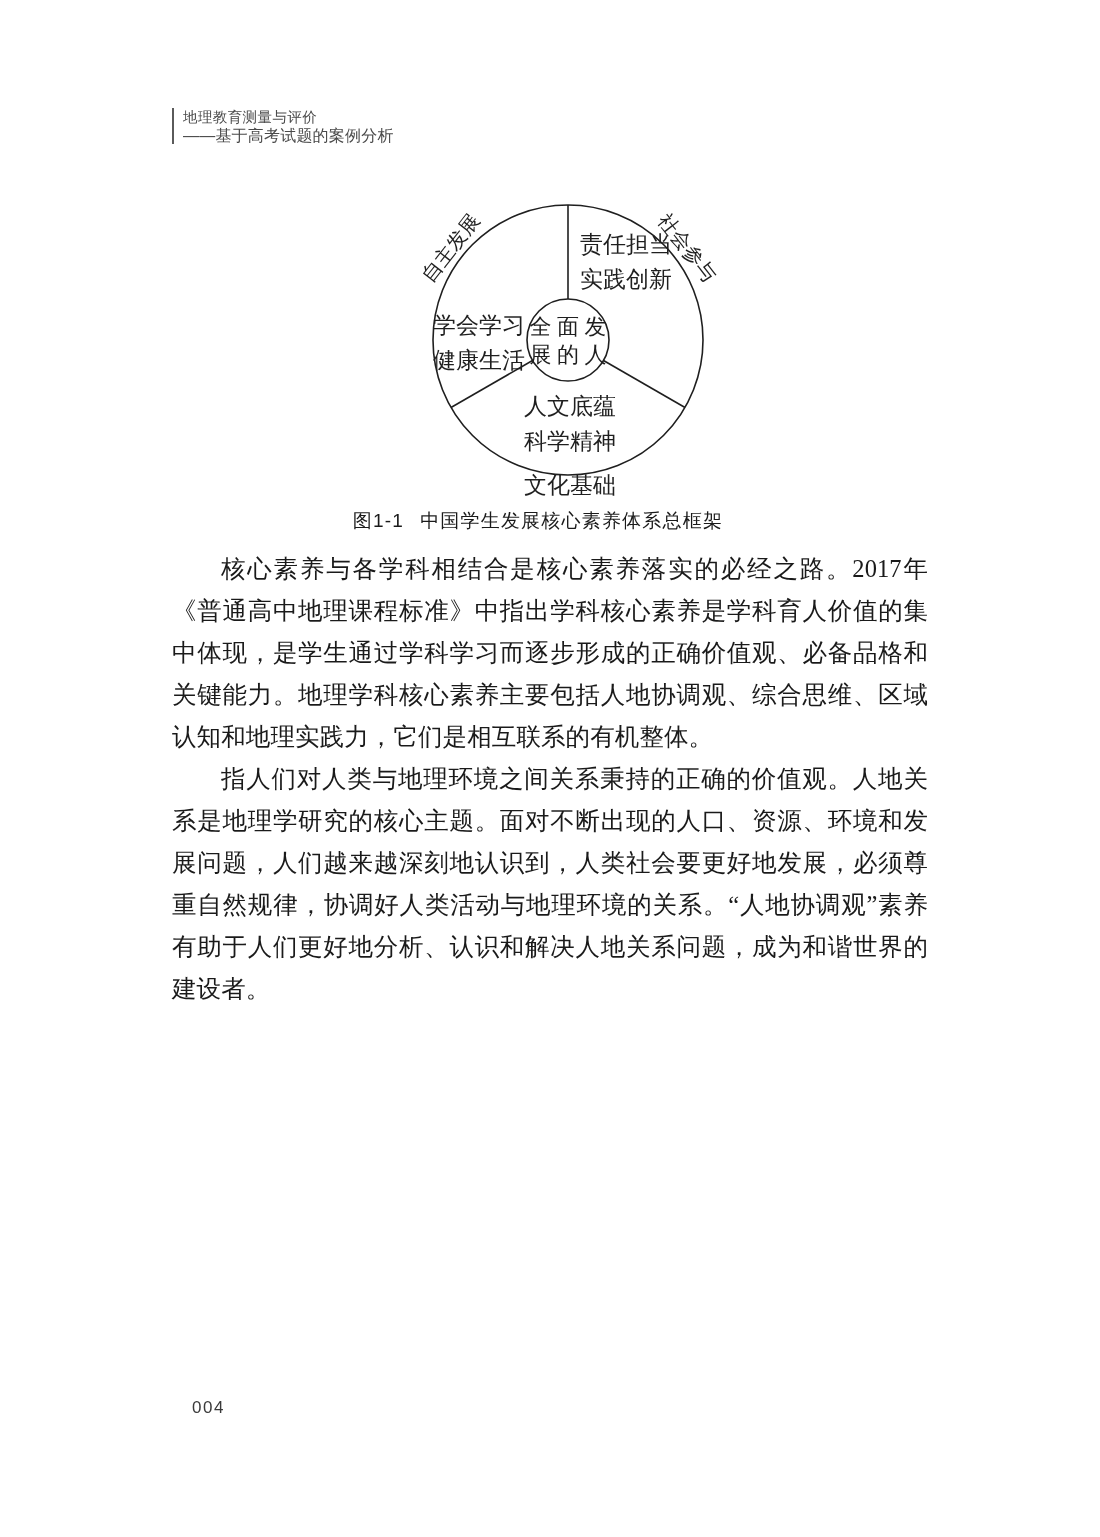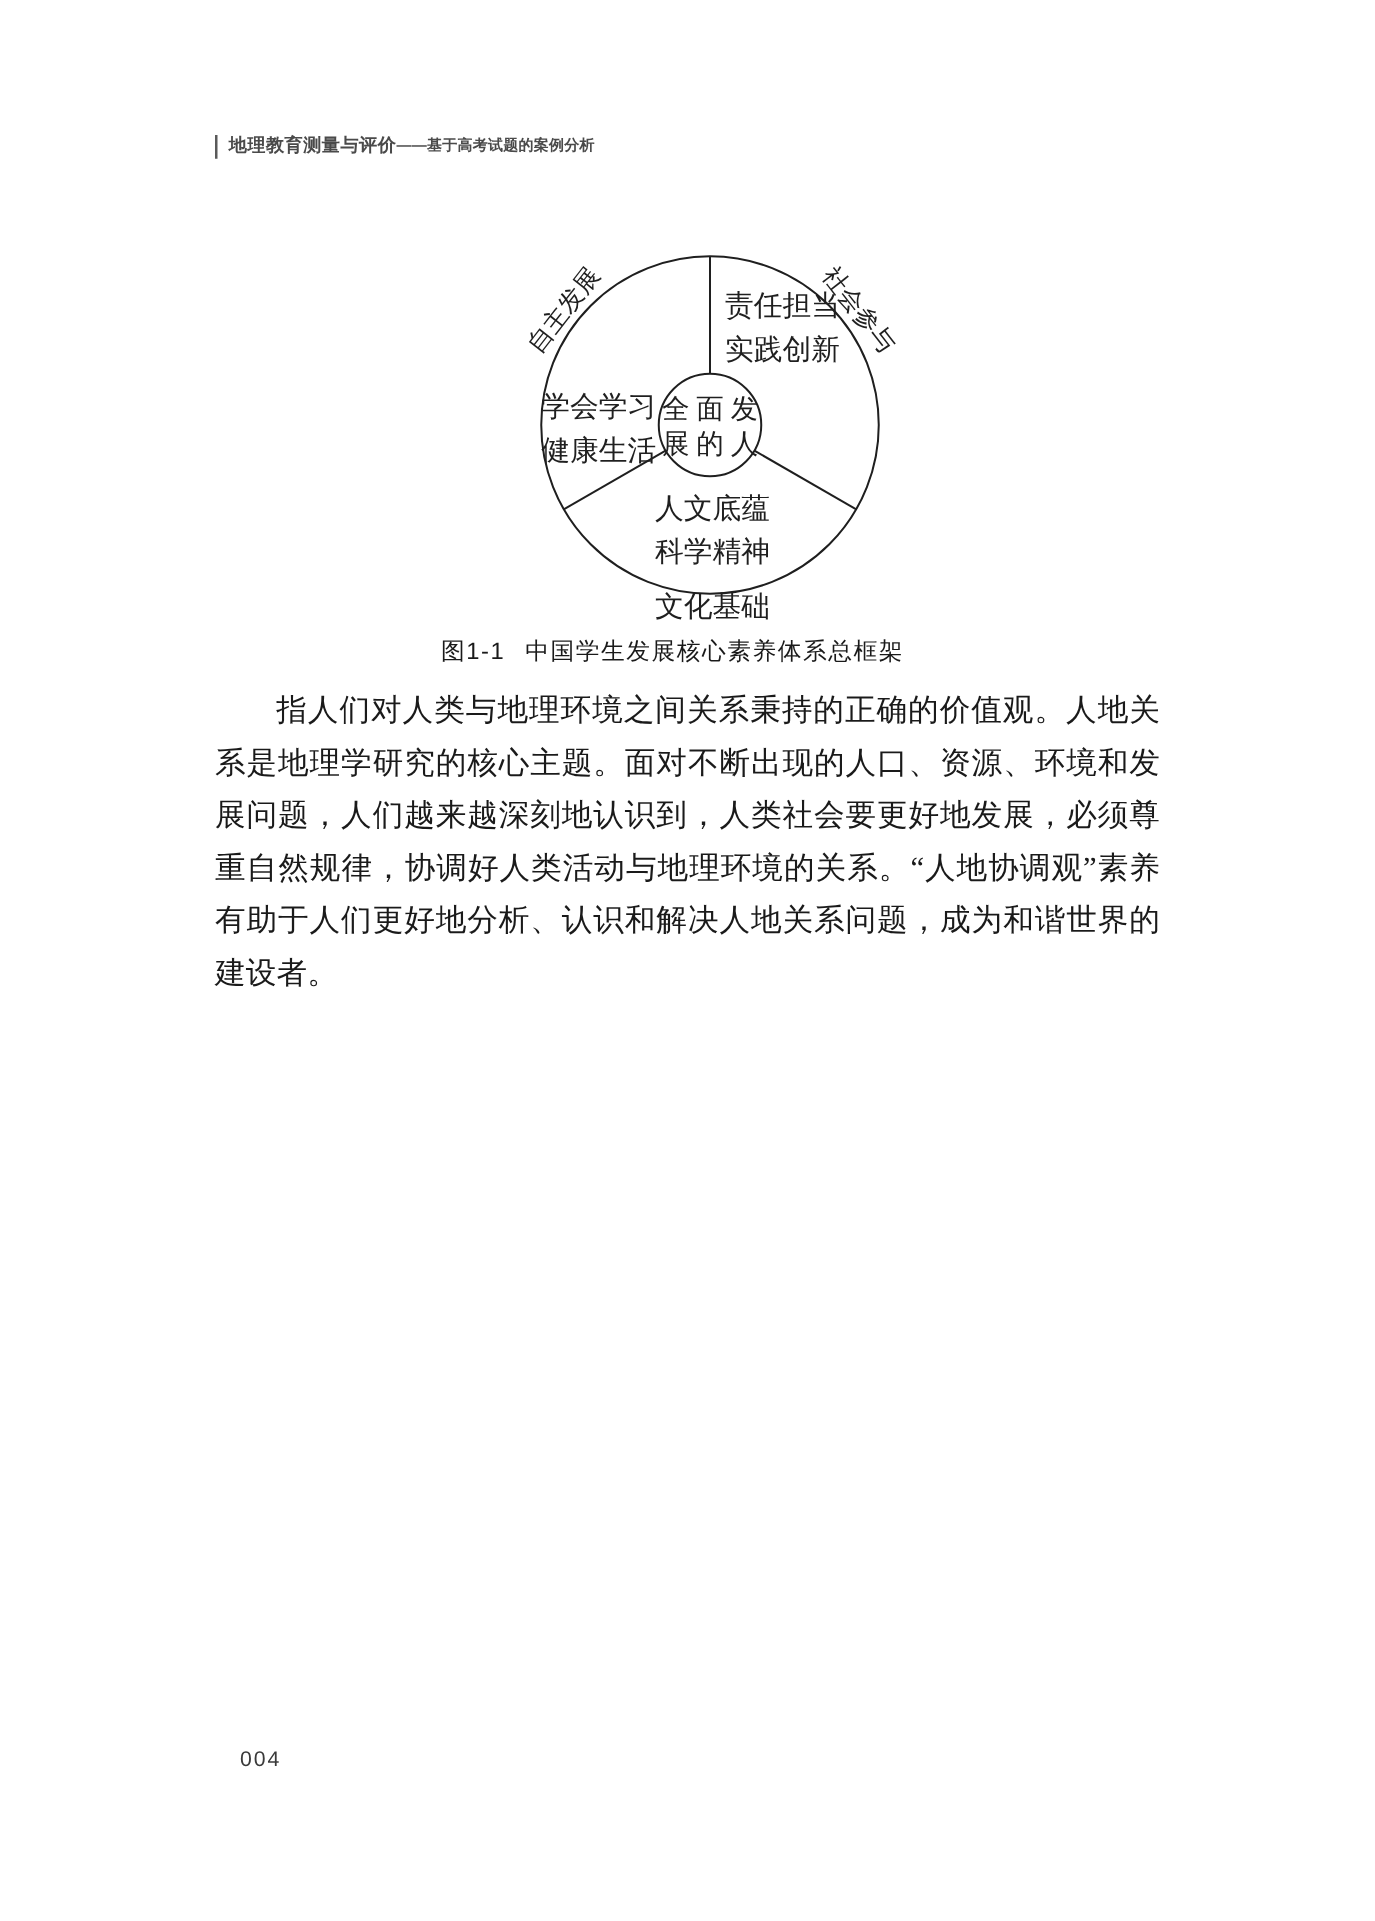--- a/index.html
+++ b/index.html
@@ -24,34 +24,33 @@
     display: flex;
     align-items: stretch;
   }
   #running-header .rule {
     width: 2px;
     background: #5a5a5a;
     margin-right: 9px;
   }
   #running-header .htext {
     display: flex;
-    flex-direction: row;
+    flex-direction: column;
     justify-content: flex-end;
-    font-weight: bold;
   }
   .header-title {
     font-family: "Liberation Sans", "DejaVu Sans", sans-serif;
     font-size: 14.5px;
     line-height: 19px;
     color: #4a4a4a;
     letter-spacing: 0.4px;
   }
   .header-sub {
     font-family: "Liberation Sans", "DejaVu Sans", sans-serif;
-    font-size: 12px;
+    font-size: 16px;
     line-height: 17px;
     color: #4a4a4a;
     letter-spacing: 0.2px;
   }
 
   
   #figure-block {
     position: absolute;
     left: 0;
     top: 190px;
@@ -175,16 +174,17 @@
       <text class="diag-text" x="172" y="303" font-size="23" text-anchor="middle">文化基础</text>
     </svg>
   </div>
 
   <div id="figure-caption">
     <span class="capnum">图1-1</span><span>中国学生发展核心素养体系总框架</span>
   </div>
 </div>
 
 <div id="body-column">
+  <p class="para indent">核心素养与各学科相结合是核心素养落实的必经之路。2017年《普通高中地理课程标准》中指出学科核心素养是学科育人价值的集中体现，是学生通过学科学习而逐步形成的正确价值观、必备品格和关键能力。地理学科核心素养主要包括人地协调观、综合思维、区域认知和地理实践力，它们是相互联系的有机整体。</p>
   <p class="para indent gap-before">指人们对人类与地理环境之间关系秉持的正确的价值观。人地关系是地理学研究的核心主题。面对不断出现的人口、资源、环境和发展问题，人们越来越深刻地认识到，人类社会要更好地发展，必须尊重自然规律，协调好人类活动与地理环境的关系。“人地协调观”素养有助于人们更好地分析、认识和解决人地关系问题，成为和谐世界的建设者。</p>
 </div>
 
 <div id="page-folio">004</div>
 
 </body></html>

